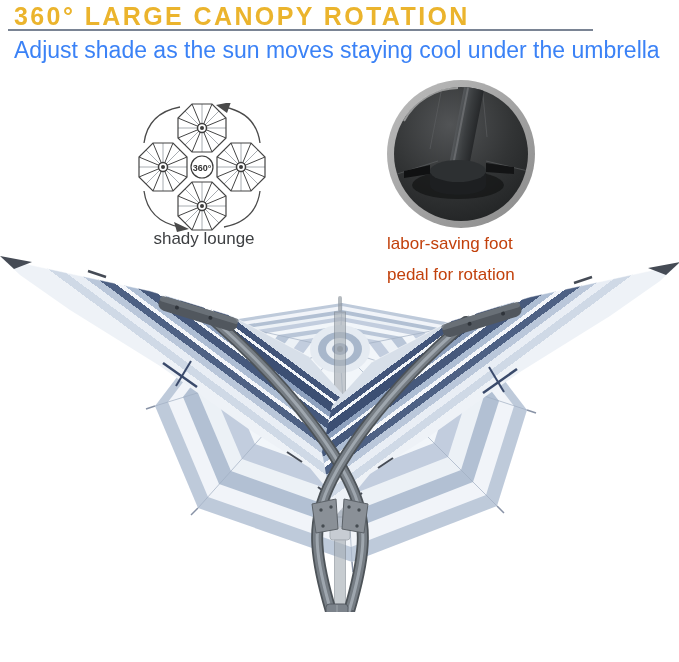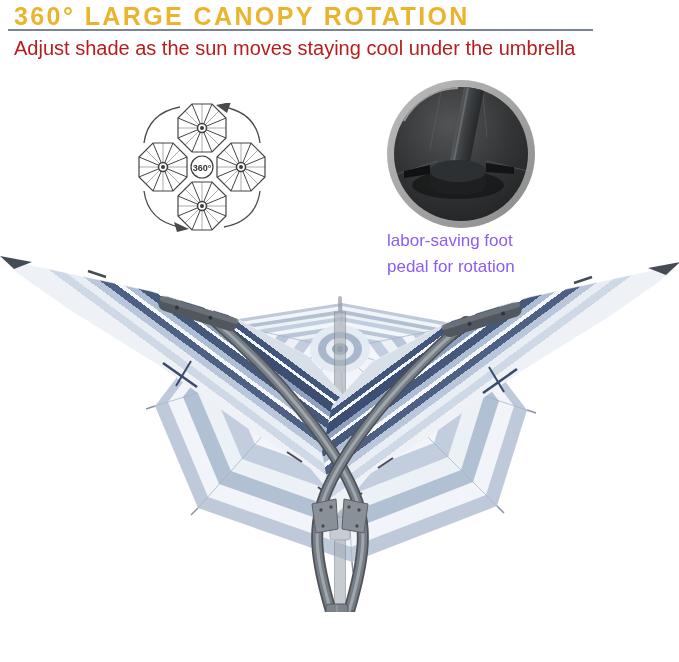--- a/index.html
+++ b/index.html
@@ -1,27 +1,27 @@
 <!DOCTYPE html>
 <html><head>
 <meta charset="utf-8">
 <style>
   html,body{margin:0;padding:0;background:#fff;}
   .canvas{position:relative;width:679px;height:612px;background:#fff;overflow:hidden;
           font-family:"Liberation Sans",sans-serif;}
   .title{position:absolute;left:14px;top:2px;font-size:25px;font-weight:800;
          letter-spacing:2.4px;color:#EBB42D;white-space:nowrap;}
   .rule{position:absolute;left:8px;top:29px;width:585px;height:2px;background:#7A8494;}
-  .subtitle{position:absolute;left:14px;top:37px;font-size:20px;color:#b91c1c;white-space:nowrap;}
+  .subtitle{position:absolute;left:14px;top:37px;font-size:23px;color:#3b82f6;white-space:nowrap;}
   .fig-diagram{position:absolute;left:138px;top:103px;width:130px;height:130px;}
   .fig-photo{position:absolute;left:386px;top:79px;width:150px;height:150px;}
   .cap-left{position:absolute;left:138px;top:229px;width:132px;text-align:center;
             font-size:17px;color:#3E4043;}
   .cap-right{position:absolute;left:387px;top:228px;width:158px;font-size:17px;
-             line-height:26px;color:#8b5cf6;}
+             line-height:31px;color:#c2410c;}
   .main-illo{position:absolute;left:0;top:250px;width:679px;height:412px;}
   svg{display:block;}
 </style>
 </head>
 <body>
 
 <div class="canvas">
 
   <div class="title">360° LARGE CANOPY ROTATION</div>
   <div class="rule"></div>
@@ -95,20 +95,21 @@
         </g>
         <polygon points="44,86 18,92 18,99 44,95" fill="#101112"></polygon>
         <polygon points="100,84 128,88 128,95 100,93" fill="#131415"></polygon>
         <path d="M44,92 C44,104 100,104 100,92 L100,106 C100,119 44,119 44,106 Z" fill="#1d1f21"></path>
         <ellipse cx="72" cy="92" rx="28" ry="11" fill="#2d3032"></ellipse>
       </g>
       <path d="M18,42 A62,62 0 0 1 72,9" stroke="#d2d2d2" stroke-width="2" fill="none" opacity="0.6"></path>
     </svg>
   </div>
 
+  <div class="cap-left">shady lounge</div>
   <div class="cap-right">labor-saving foot pedal for rotation</div>
 
   <div class="main-illo">
     <svg width="679" height="412" viewBox="0 250 679 412">
       <defs>
         <linearGradient id="stripeL" gradientUnits="userSpaceOnUse" x1="210" y1="296" x2="153" y2="373">
           <stop offset="0" stop-color="#d7dfe9"></stop>
             <stop offset="0.045" stop-color="#d7dfe9"></stop>
           <stop offset="0.045" stop-color="#42557a"></stop>
             <stop offset="0.105" stop-color="#42557a"></stop>

